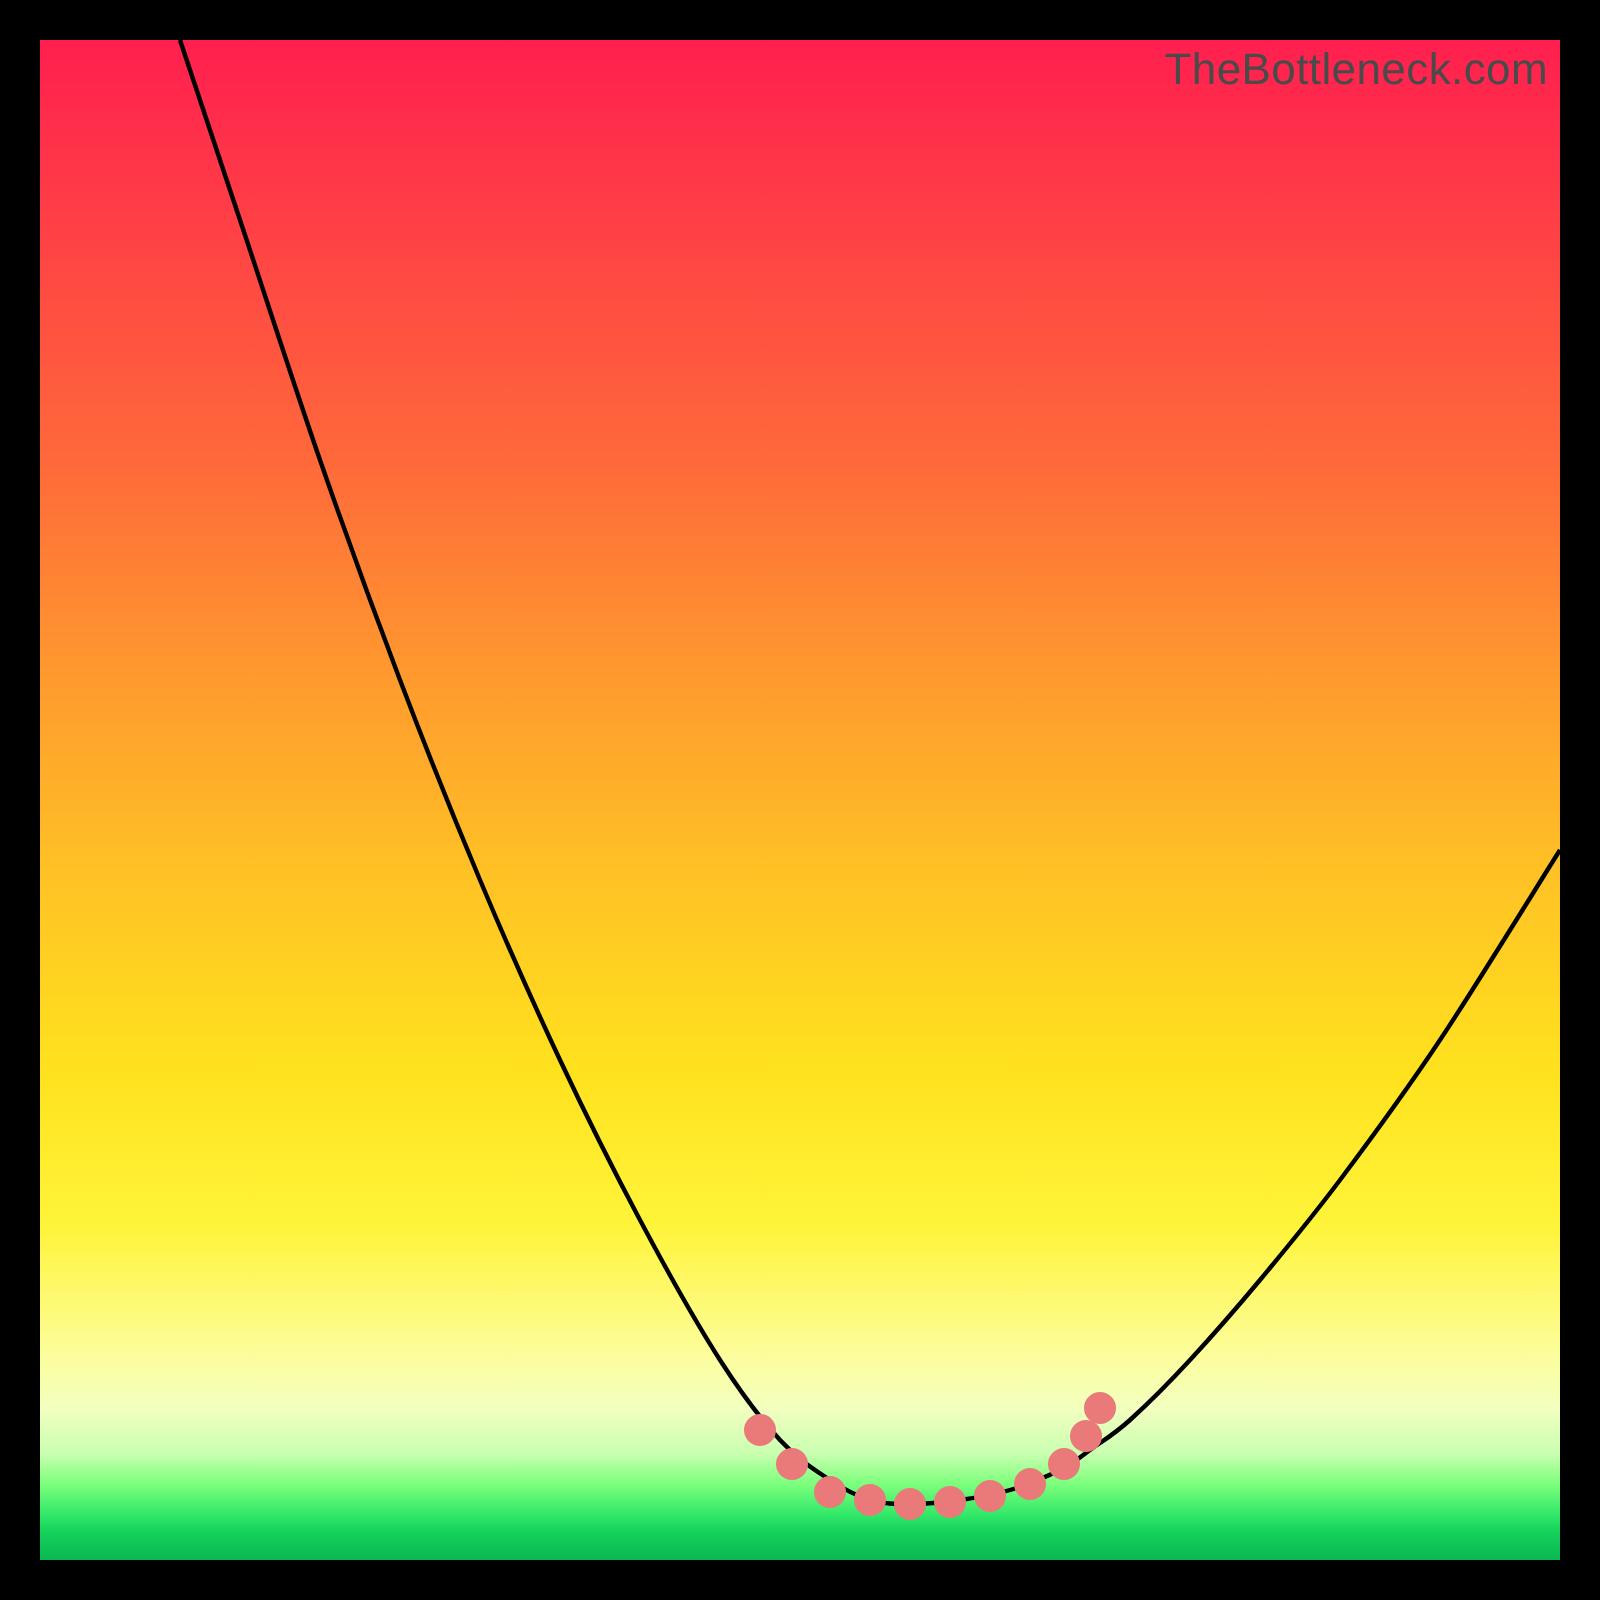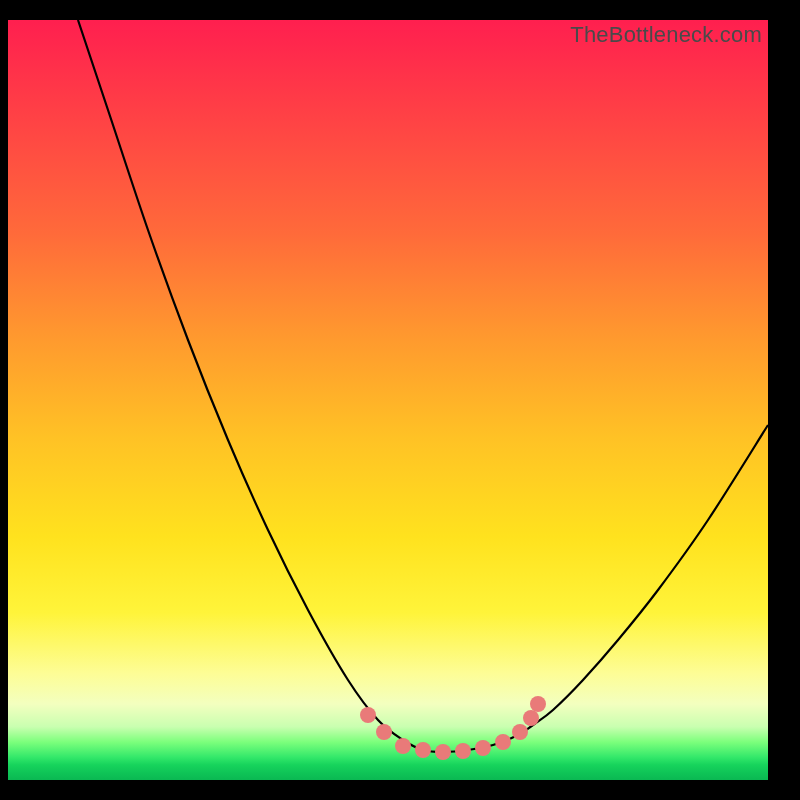--- a/index.html
+++ b/index.html
@@ -6,21 +6,21 @@
     margin: 0;
     padding: 0;
     width: 800px;
     height: 800px;
     background: #000;
     overflow: hidden;
     font-family: Arial, Helvetica, sans-serif;
   }
   .frame {
     position: absolute;
-    left: 8px;
+    left: 20px;
     top: 20px;
     width: 760px;
     height: 760px;
     background: #000;
   }
   .gradient {
     position: absolute;
     left: 0;
     top: 0;
     width: 760px;

